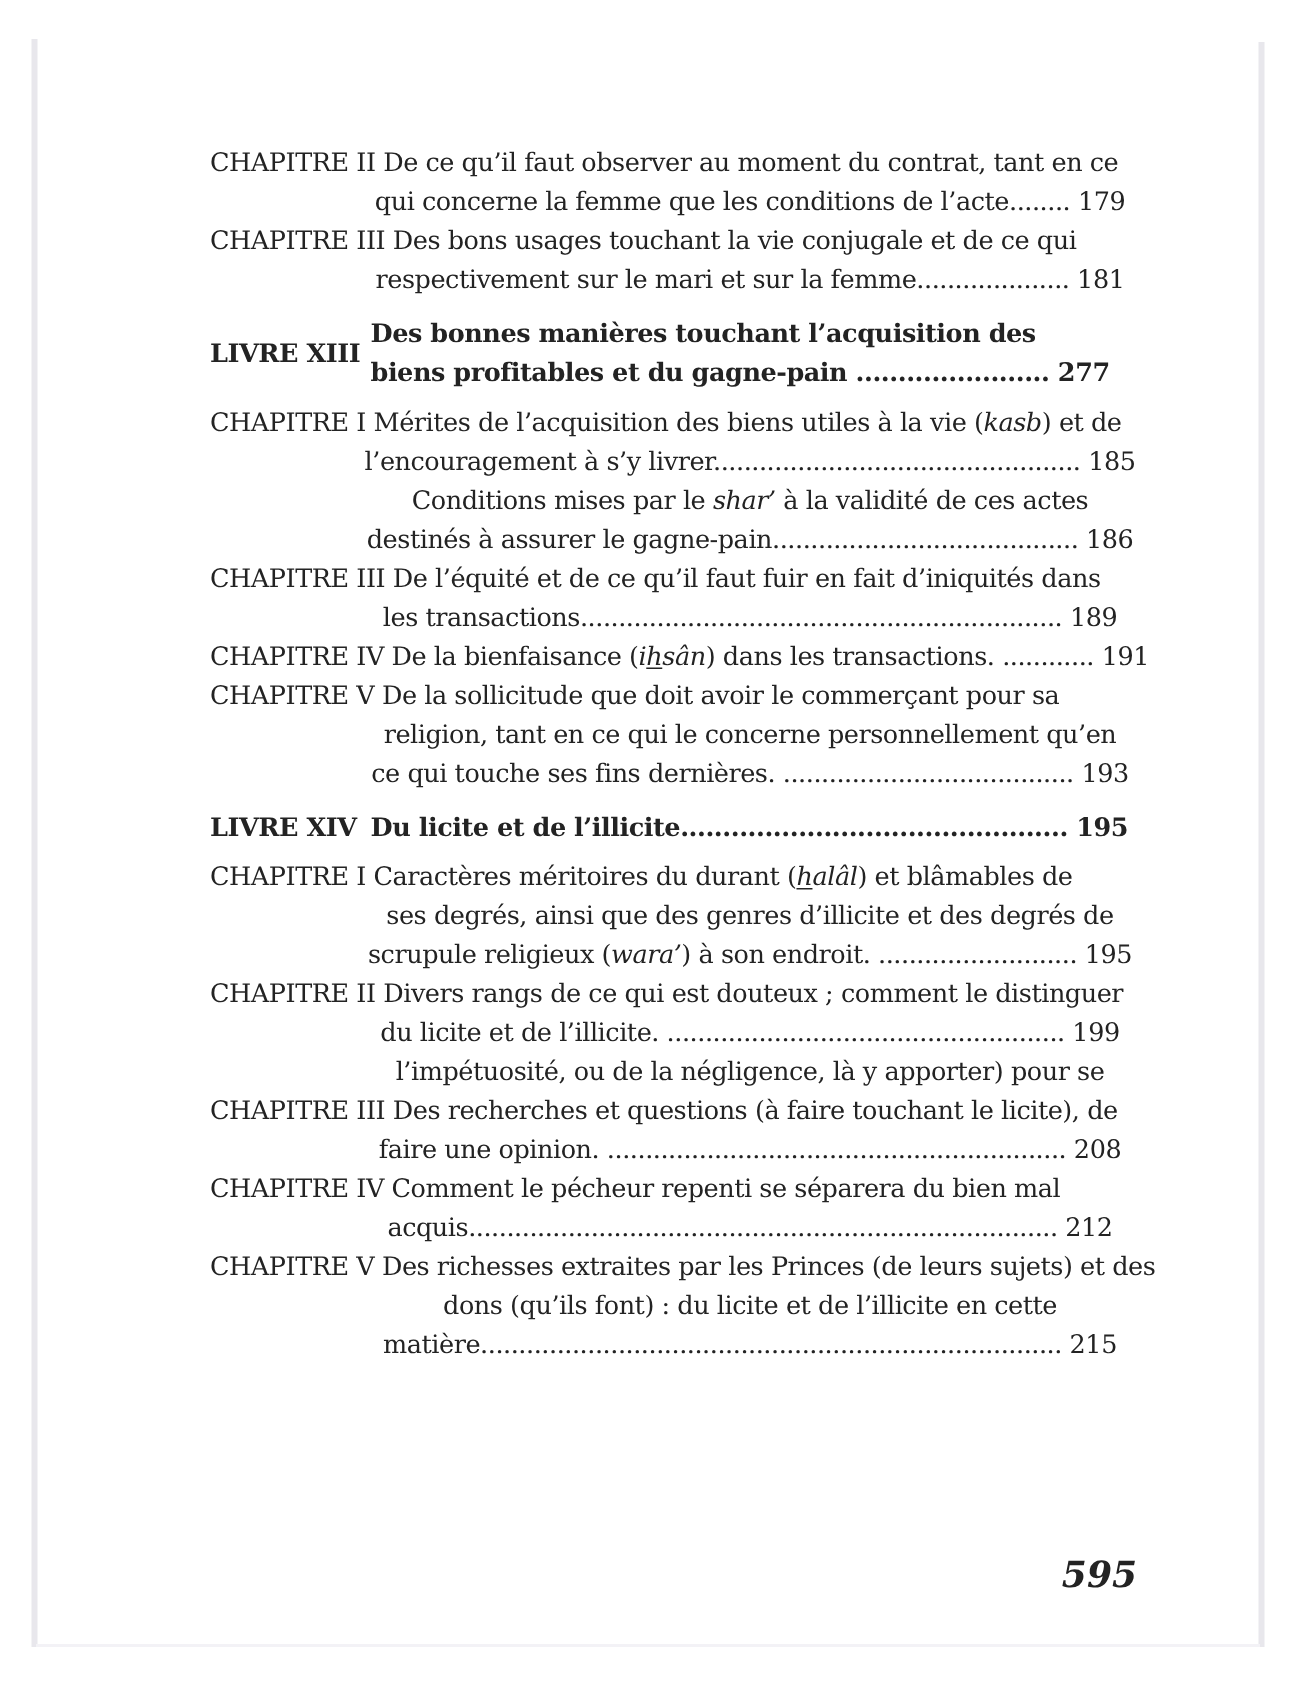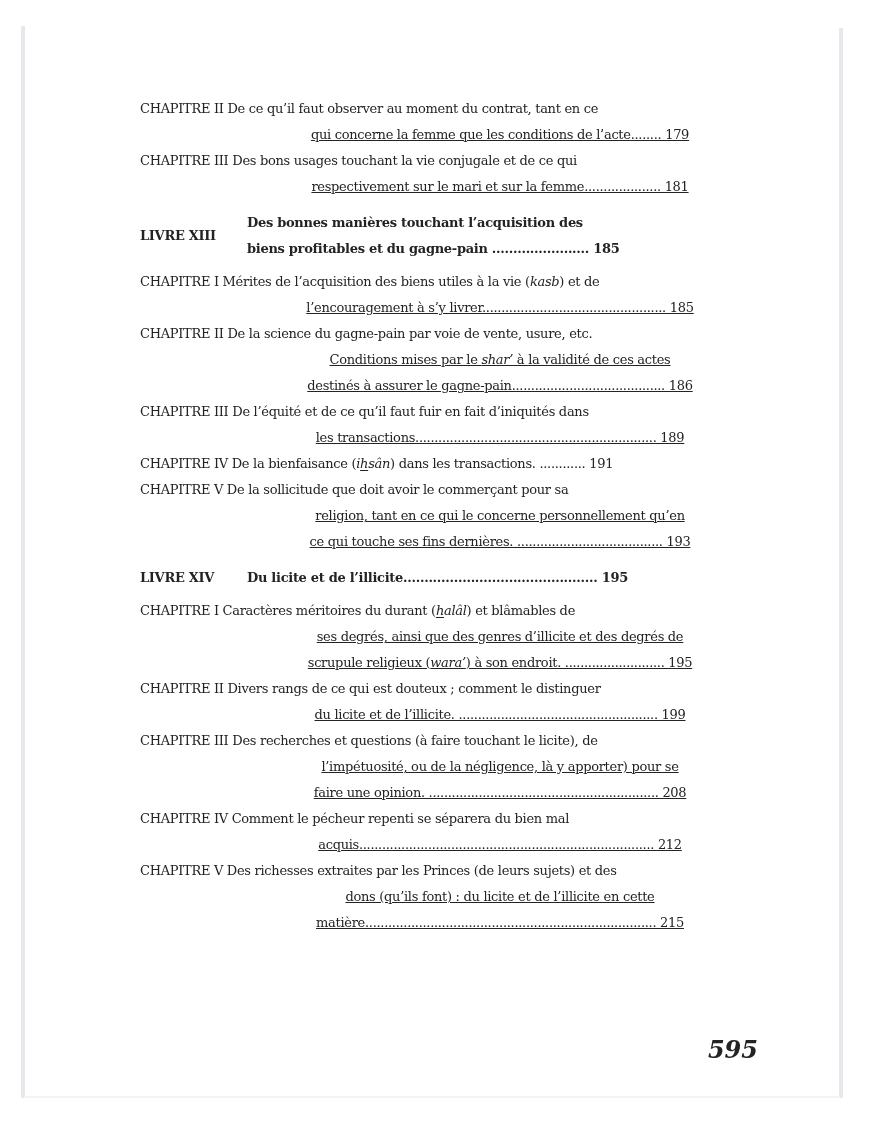--- a/index.html
+++ b/index.html
@@ -9,25 +9,25 @@
     font-family:"DejaVu Serif","Liberation Serif",serif;
     color:#232323;
   }
   .scan-edge { position:absolute; background:#e8e7ec; }
   .scan-edge.left  { left:21px;  top:26px; width:4px; height:1072px; }
   .scan-edge.right { left:839px; top:28px; width:4px; height:1070px; }
   .scan-edge.bottom{ left:24px;  top:1096px; width:816px; height:2px; background:#f3f2f6; }
 
   .toc {
     position:absolute; left:140px; top:96px; width:620px;
-    font-size:13px; line-height:26px; letter-spacing:-0.3px;
+    font-size:17px; line-height:26px; letter-spacing:-0.3px;
   }
   .entry { margin:0; }
   .line { white-space:nowrap; }
-  .entry.chapter .line.cont { margin-left:100px; text-align:center;text-decoration:underline; }
+  .entry.chapter .line.cont { margin-left:100px; text-align:center; }
   .entry.book { display:flex; margin:10px 0 7px; font-weight:bold;align-items:center; }
   .book-label { flex:0 0 107px; width:107px; }
   .book-lines { flex:1; }
   .it { font-style:italic;text-align:center; }
   .ul { text-decoration:underline; text-underline-offset:2px; }
 
   .folio {
     position:absolute; top:1035px; right:112px;
     font-size:24px; font-weight:bold; font-style:italic;
     letter-spacing:0;
@@ -46,29 +46,28 @@
       <div class="line cont"><span>qui concerne la femme que les conditions de l’acte........ 179</span></div>
     </div>
     <div class="entry chapter">
       <div class="line first"><span>CHAPITRE III Des bons usages touchant la vie conjugale et de ce qui</span></div>
       <div class="line cont"><span>respectivement sur le mari et sur la femme.................... 181</span></div>
     </div>
     <div class="entry book">
       <span class="book-label">LIVRE XIII</span>
       <div class="book-lines">
         <div class="line first"><span>Des bonnes manières touchant l’acquisition des</span></div>
-        <div class="line cont"><span>biens profitables et du gagne-pain ....................... 185</span></div>
+        <div class="line cont"><span>biens profitables et du gagne-pain ....................... 277</span></div>
       </div>
     </div>
     <div class="entry chapter">
       <div class="line first"><span>CHAPITRE I Mérites de l’acquisition des biens utiles à la vie (</span><span class="it">kasb</span><span>) et de</span></div>
       <div class="line cont"><span>l’encouragement à s’y livrer................................................ 185</span></div>
     </div>
     <div class="entry chapter">
-      <div class="line first"><span>CHAPITRE II De la science du gagne-pain par voie de vente, usure, etc.</span></div>
       <div class="line cont"><span>Conditions mises par le </span><span class="it">shar’</span><span> à la validité de ces actes</span></div>
       <div class="line cont"><span>destinés à assurer le gagne-pain........................................ 186</span></div>
     </div>
     <div class="entry chapter">
       <div class="line first"><span>CHAPITRE III De l’équité et de ce qu’il faut fuir en fait d’iniquités dans</span></div>
       <div class="line cont"><span>les transactions............................................................... 189</span></div>
     </div>
     <div class="entry chapter">
       <div class="line first"><span>CHAPITRE IV De la bienfaisance (</span><span class="it">i</span><span class="it ul">h</span><span class="it">sân</span><span>) dans les transactions. ............ 191</span></div>
     </div>
@@ -86,22 +85,22 @@
     <div class="entry chapter">
       <div class="line first"><span>CHAPITRE I Caractères méritoires du durant (</span><span class="it ul">h</span><span class="it">alâl</span><span>) et blâmables de</span></div>
       <div class="line cont"><span>ses degrés, ainsi que des genres d’illicite et des degrés de</span></div>
       <div class="line cont"><span>scrupule religieux (</span><span class="it">wara’</span><span>) à son endroit. .......................... 195</span></div>
     </div>
     <div class="entry chapter">
       <div class="line first"><span>CHAPITRE II Divers rangs de ce qui est douteux ; comment le distinguer</span></div>
       <div class="line cont"><span>du licite et de l’illicite. .................................................... 199</span></div>
     </div>
     <div class="entry chapter">
+      <div class="line cont"><span>l’impétuosité, ou de la négligence, là y apporter) pour se</span></div>
       <div class="line first"><span>CHAPITRE III Des recherches et questions (à faire touchant le licite), de</span></div>
-      <div class="line cont"><span>l’impétuosité, ou de la négligence, là y apporter) pour se</span></div>
       <div class="line cont"><span>faire une opinion. ............................................................ 208</span></div>
     </div>
     <div class="entry chapter">
       <div class="line first"><span>CHAPITRE IV Comment le pécheur repenti se séparera du bien mal</span></div>
       <div class="line cont"><span>acquis............................................................................. 212</span></div>
     </div>
     <div class="entry chapter">
       <div class="line first"><span>CHAPITRE V Des richesses extraites par les Princes (de leurs sujets) et des</span></div>
       <div class="line cont"><span>dons (qu’ils font) : du licite et de l’illicite en cette</span></div>
       <div class="line cont"><span>matière............................................................................ 215</span></div>

